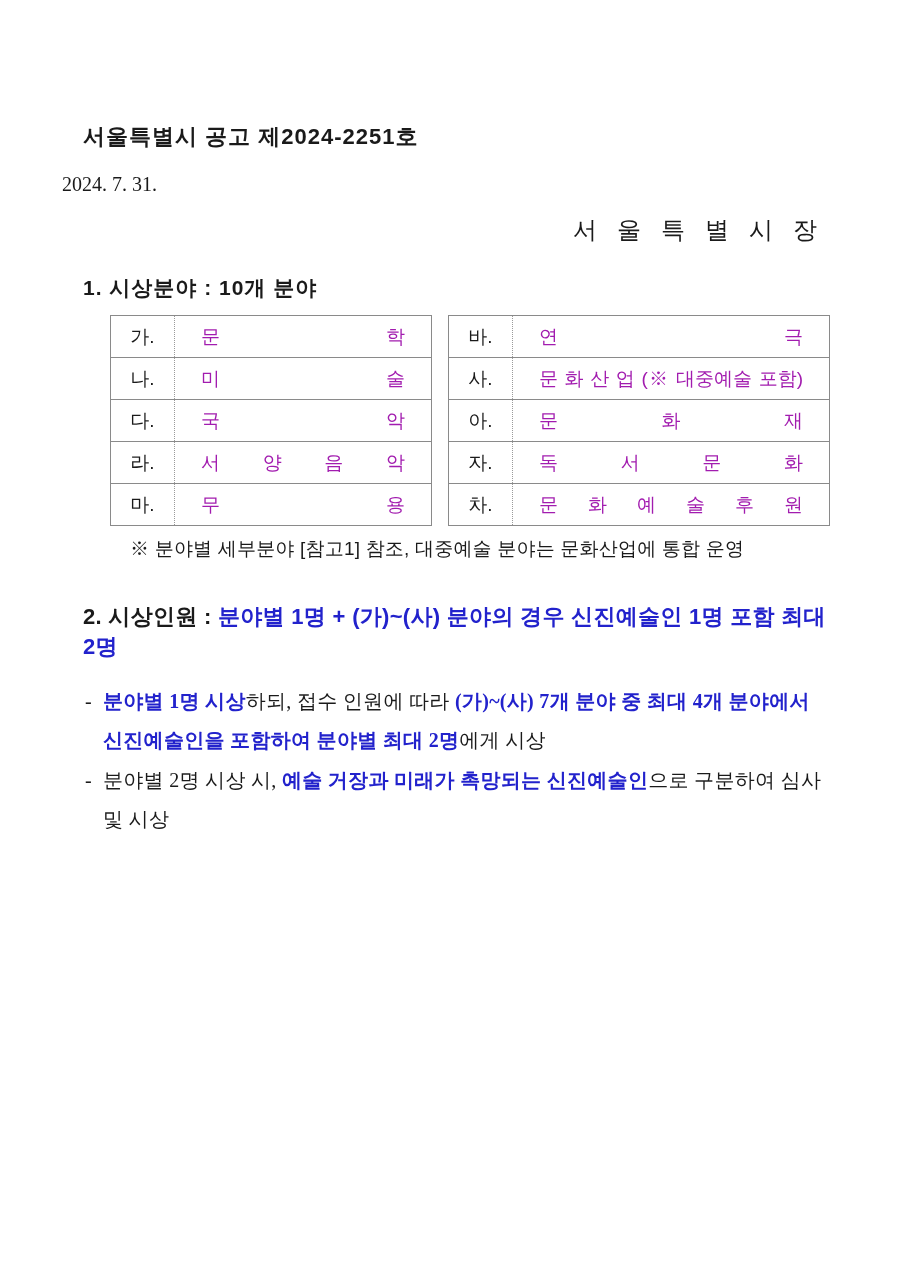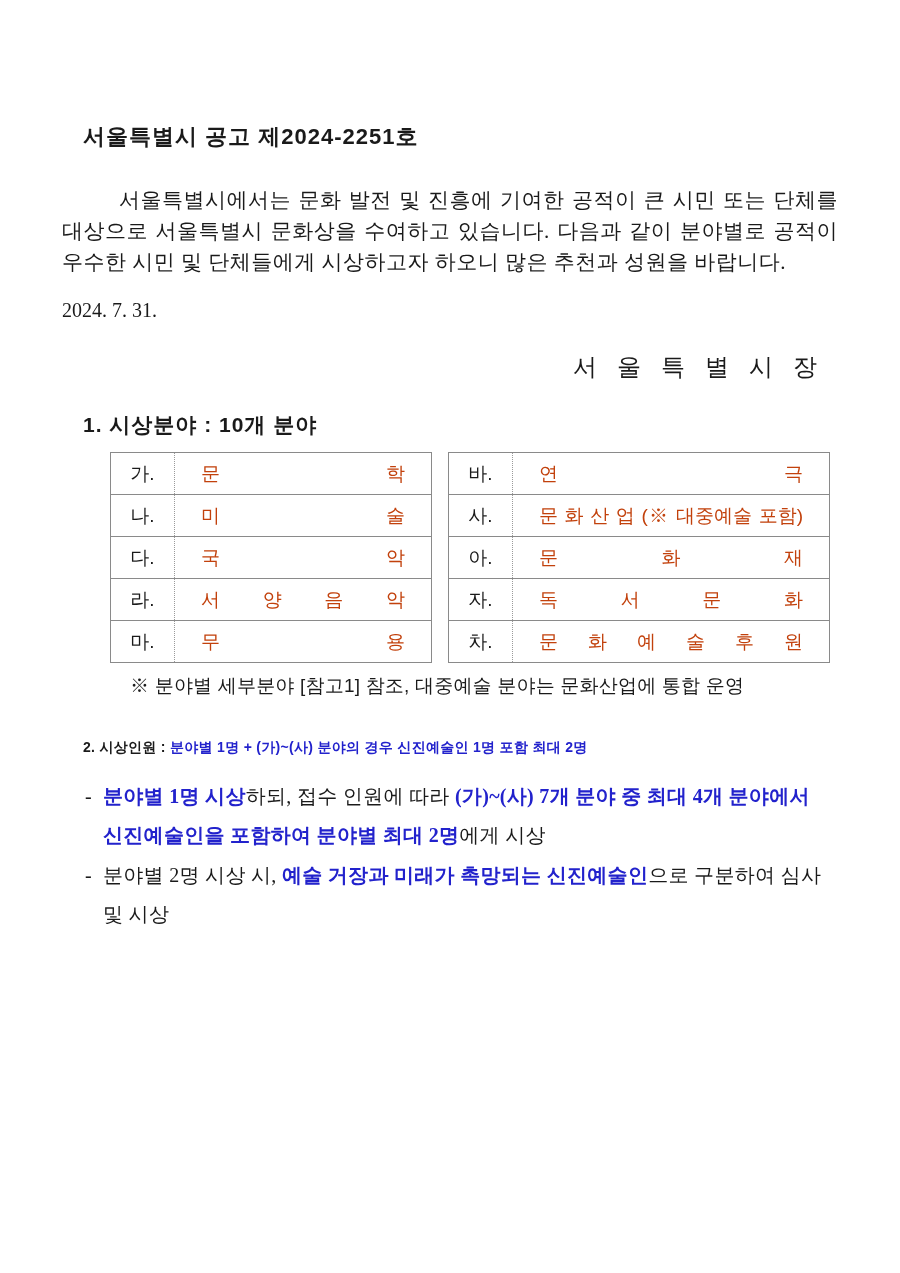--- a/index.html
+++ b/index.html
@@ -39,21 +39,21 @@
     text-indent: 57px;
     word-break: keep-all;
     letter-spacing: 0.5px;
   }
   .date-line {
     margin-top: 21px;
     font-family: "Liberation Serif", serif;
     font-size: 20px;
   }
   .signature {
-    margin-top: 29px;
+    margin-top: 18px;
     text-align: right;
     padding-right: 14px;
     font-family: "Liberation Serif", serif;
     font-size: 24px;
     letter-spacing: 7px;
   }
   .section-heading {
     margin: 28px 0 0 21px;
     font-size: 21px;
     font-weight: 700;
@@ -78,33 +78,33 @@
     box-sizing: border-box;
   }
   .award-tables tr:last-child td { border-bottom: none; }
   .award-tables td.lbl {
     width: 64px;
     text-align: center;
     color: #1a1a1a;
   }
   .award-tables td.val {
     border-left: 1px dotted #9a9a9a;
-    color: #c2410c;
+    color: #a21caf;
     padding: 0 26px;
     text-align: justify;
     text-align-last: justify;
   }
   .table-note {
     margin: 10px 0 0 68px;
     font-size: 19px;
     letter-spacing: 0.2px;
   }
   .sec2-heading {
     margin: 40px 0 0 21px;
-    font-size: 14px;
+    font-size: 22px;
     font-weight: 700;
     letter-spacing: 0.3px;
   }
   .sec2-line2 {
     margin: 14px 0 0 135px;
     font-size: 21px;
     font-weight: 700;
     letter-spacing: 1px;
   }
   .bullets {
@@ -128,21 +128,20 @@
   }
 </style>
 </head>
 <body>
 
 <div class="page">
 
   <div class="notice-no">서울특별시 공고 제2024-2251호</div>
 
 
-  <p class="intro">서울특별시에서는 문화 발전 및 진흥에 기여한 공적이 큰 시민 또는 단체를 대상으로 서울특별시 문화상을 수여하고 있습니다. 다음과 같이 분야별로 공적이 우수한 시민 및 단체들에게 시상하고자 하오니 많은 추천과 성원을 바랍니다.</p>
 
   <div class="date-line">2024. 7. 31.</div>
 
   <div class="signature">서 울 특 별 시 장</div>
 
   <div class="section-heading">1. 시상분야 : 10개 분야</div>
 
   <div class="award-tables">
     <table class="tbl-left">
       <tbody>

